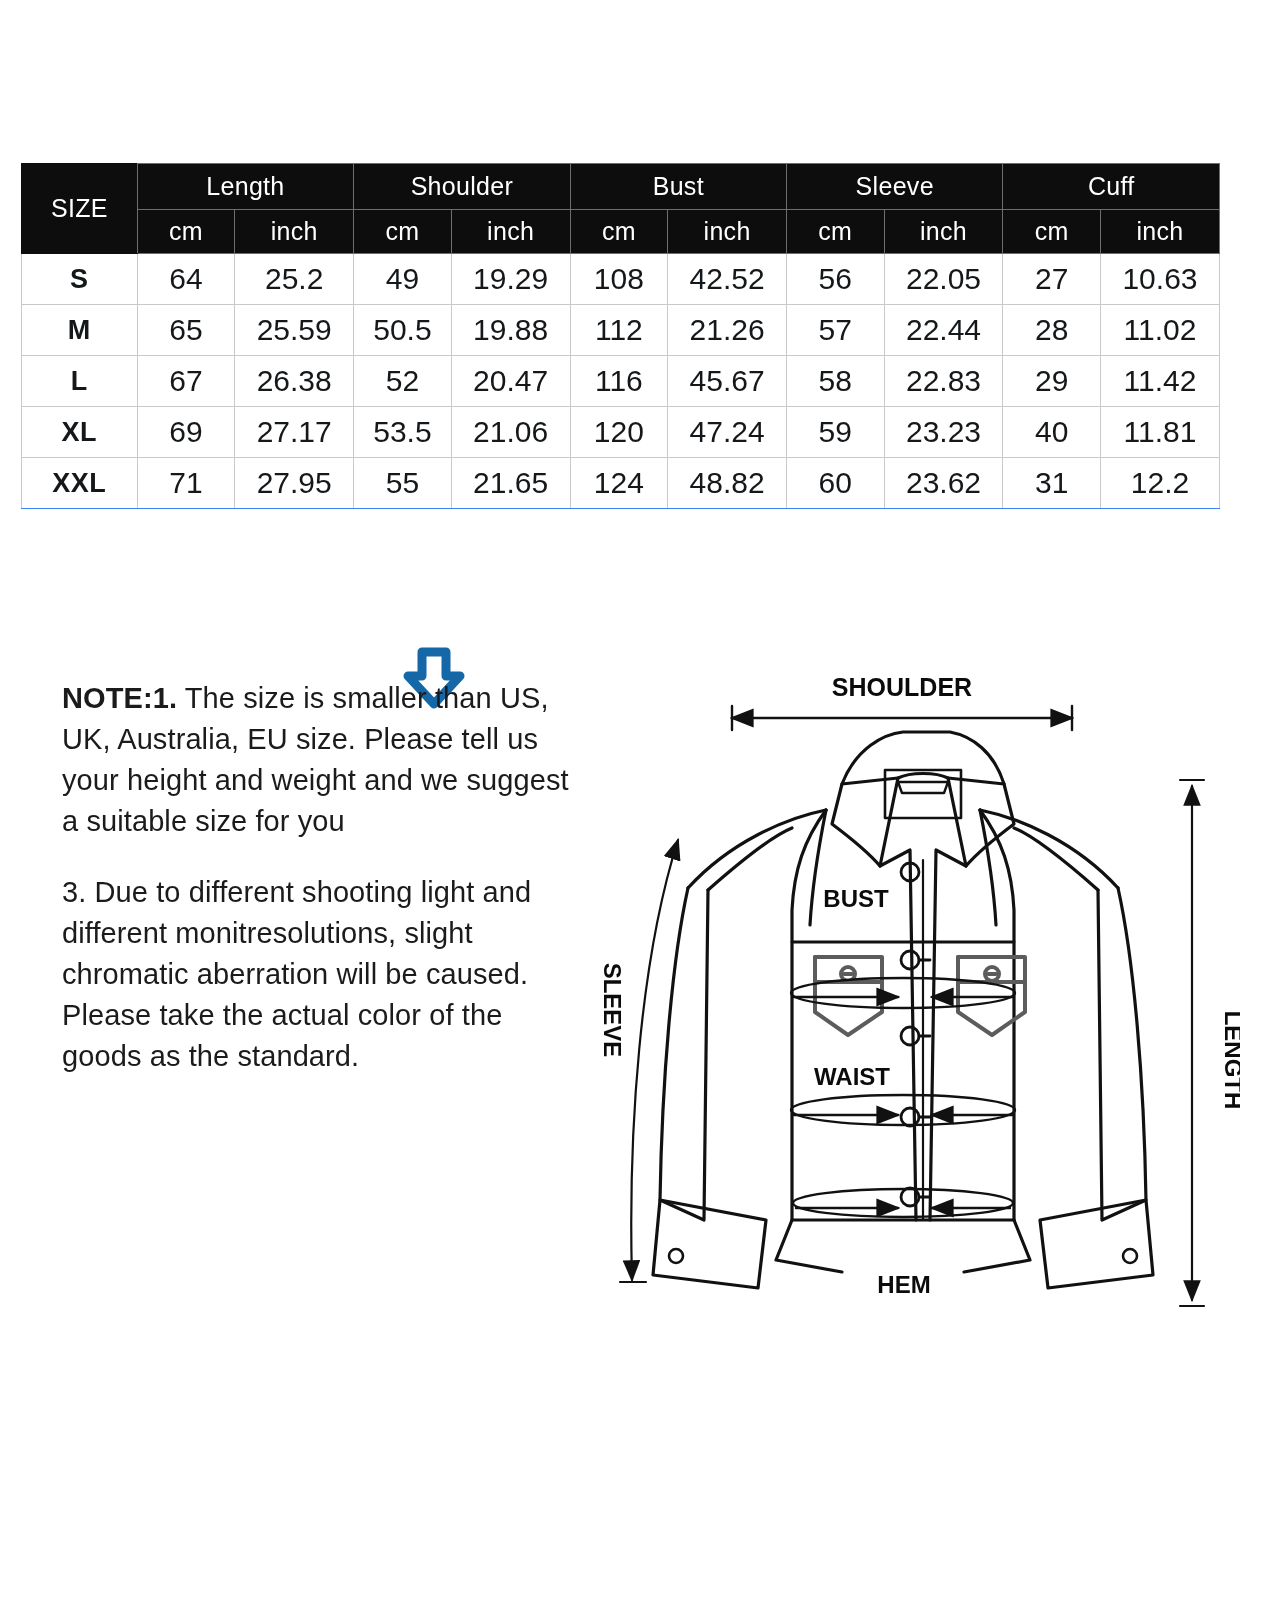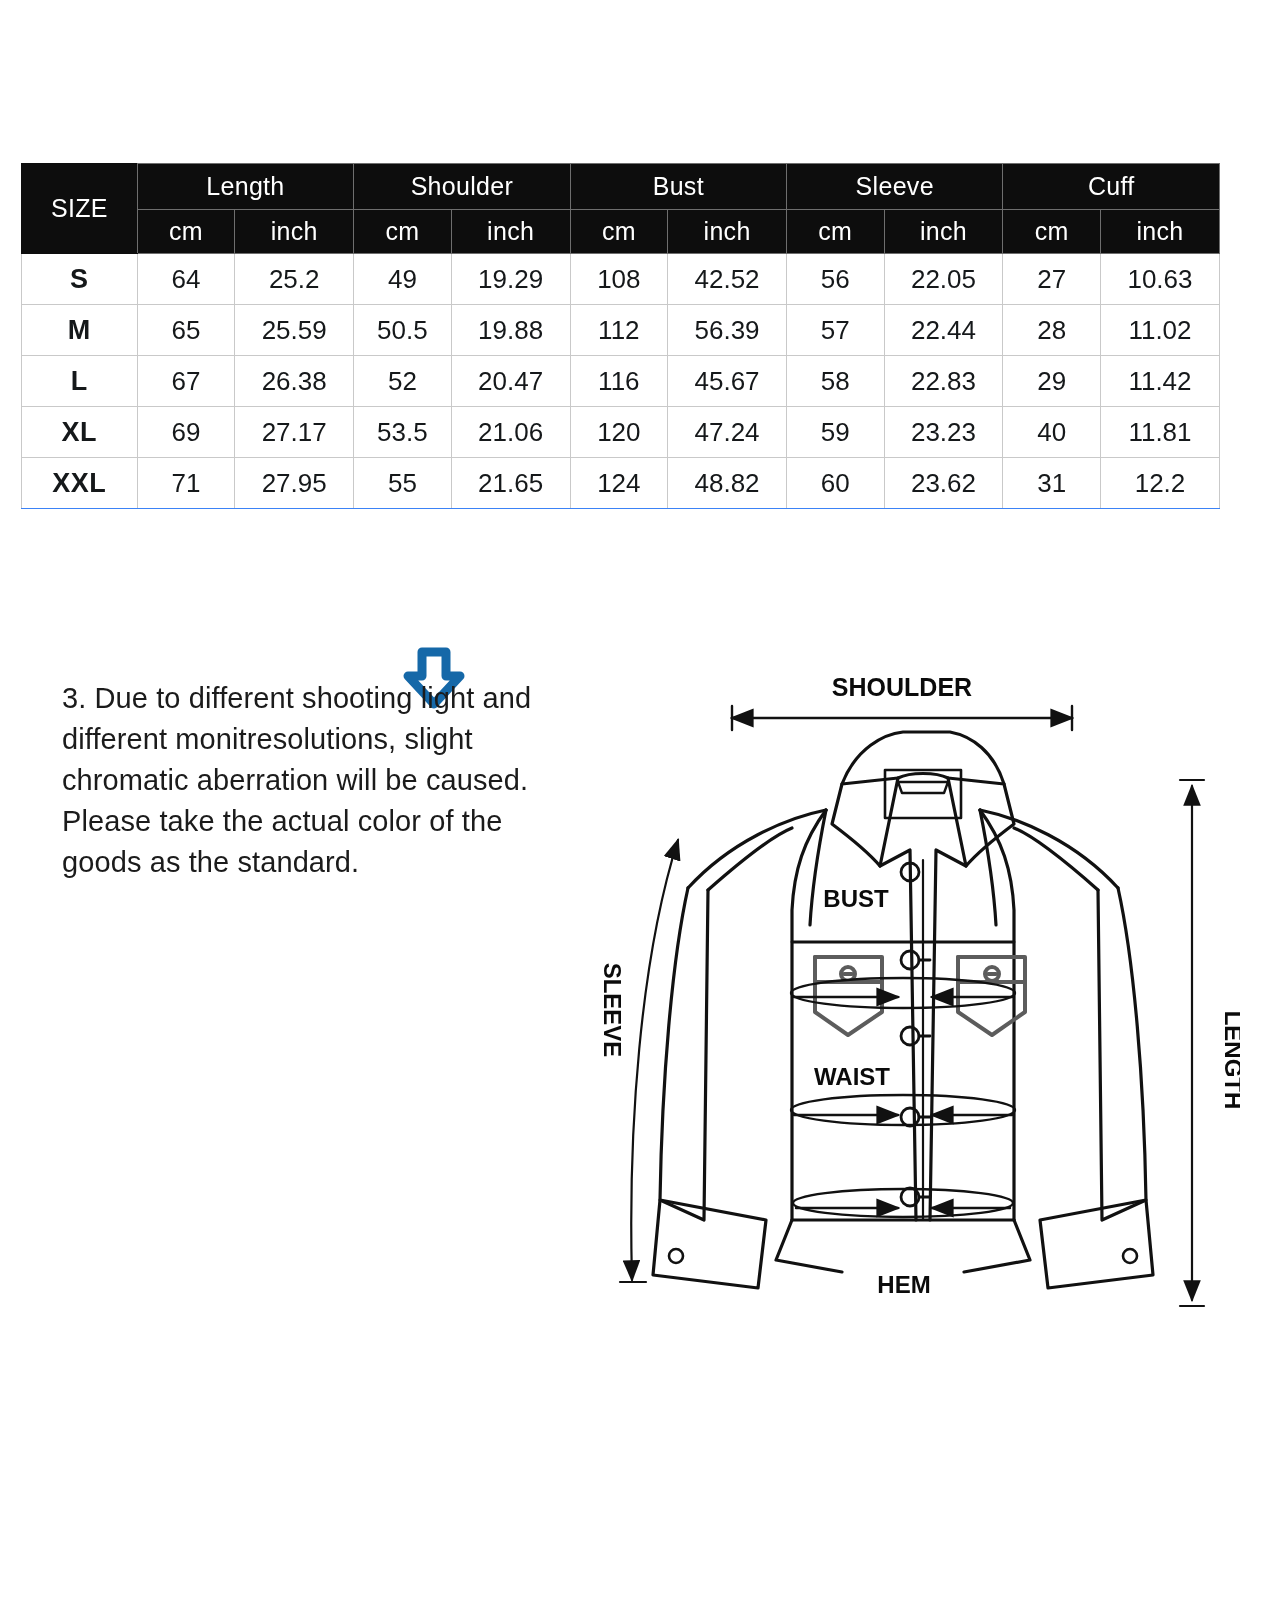--- a/index.html
+++ b/index.html
@@ -47,21 +47,21 @@
     border-left:1px solid #0d0d0d !important;
     border-bottom:1px solid #0d0d0d !important;
   }
   th.grp{ height:45px; }
   th.unit{ height:43px; }
 
   
   table.size-table tbody td{
     border:1px solid #c9c9c9;
     height:50px;
-    font-size:26px;
+    font-size:30px;
     color:#15181a;
     background:#ffffff;
   }
   table.size-table tbody td.sz{
     font-weight:bold;
     font-size:27px;
     letter-spacing:0.5px;
   }
   table.size-table tbody tr:last-child td{
     border-bottom:1px solid #3b82f6;
@@ -163,21 +163,21 @@
         <td>27</td>
         <td>10.63</td>
       </tr>
       <tr>
         <td class="sz">M</td>
         <td>65</td>
         <td>25.59</td>
         <td>50.5</td>
         <td>19.88</td>
         <td>112</td>
-        <td>56.39</td>
+        <td>21.26</td>
         <td>57</td>
         <td>22.44</td>
         <td>28</td>
         <td>11.02</td>
       </tr>
       <tr>
         <td class="sz">L</td>
         <td>67</td>
         <td>26.38</td>
         <td>52</td>
@@ -219,20 +219,21 @@
   </table>
 </div>
 
 <div id="down-arrow-icon">
   <svg viewBox="0 0 72 68" width="72" height="68" aria-hidden="true">
     <path d="M24 6 L48 6 L48 30 L62 30 L36 58 L10 30 L24 30 Z" fill="#ffffff" stroke="#1568a8" stroke-width="9" stroke-linejoin="round"></path>
   </svg>
 </div>
 
 <div id="notes">
+  <p class="note-p"><span class="note-lead">NOTE:1.</span><span> The size is smaller than US, UK, Australia, EU size. Please tell us your height and weight and we suggest a suitable size for you</span></p>
   <p class="note-p">3. Due to different shooting light and different monitresolutions, slight chromatic aberration will be caused. Please take the actual color of the goods as the standard.</p>
 </div>
 
 <div id="diagram">
 <svg viewBox="0 0 660 690" width="660" height="690" aria-hidden="true">
   <defs>
     <marker id="ah" markerWidth="10" markerHeight="8" refX="9" refY="4" orient="auto">
       <path d="M0,0 L10,4 L0,8 Z" fill="#111"></path>
     </marker>
     <marker id="ah2" markerWidth="10" markerHeight="8" refX="1" refY="4" orient="auto">

